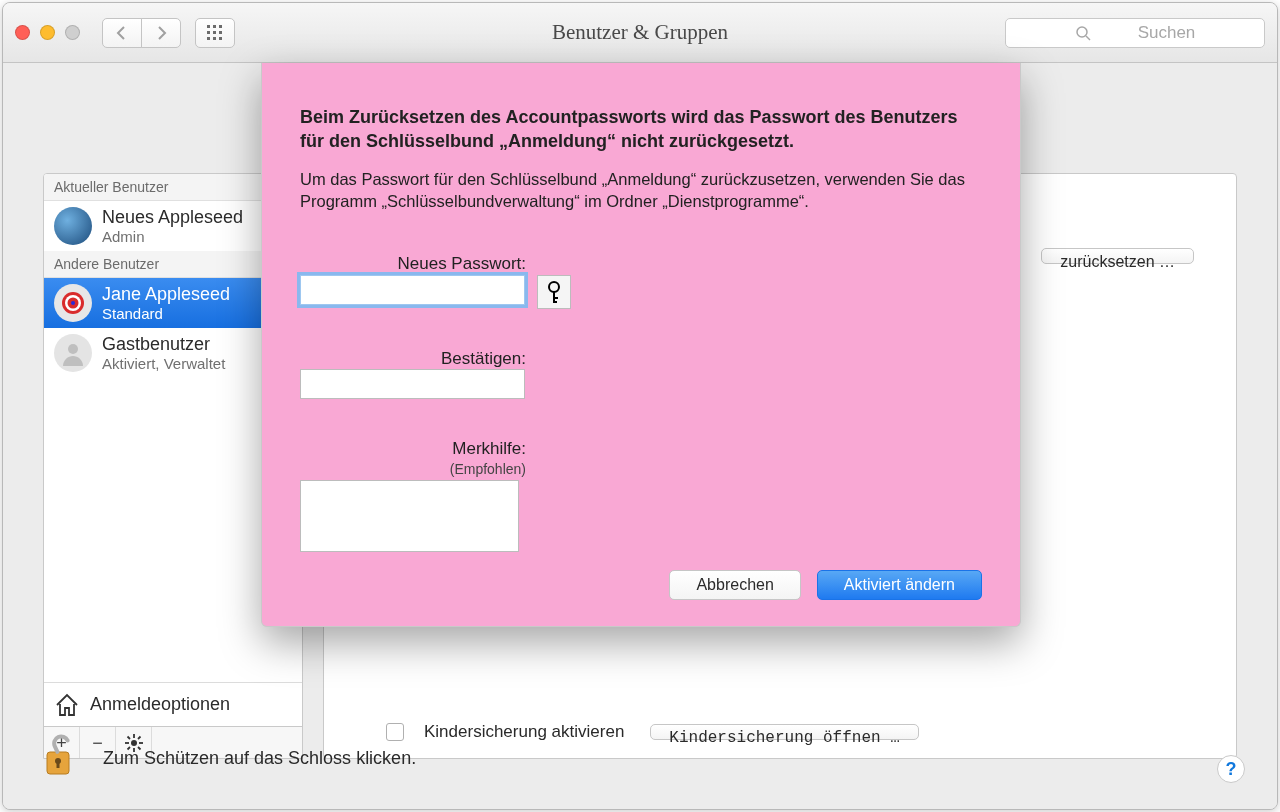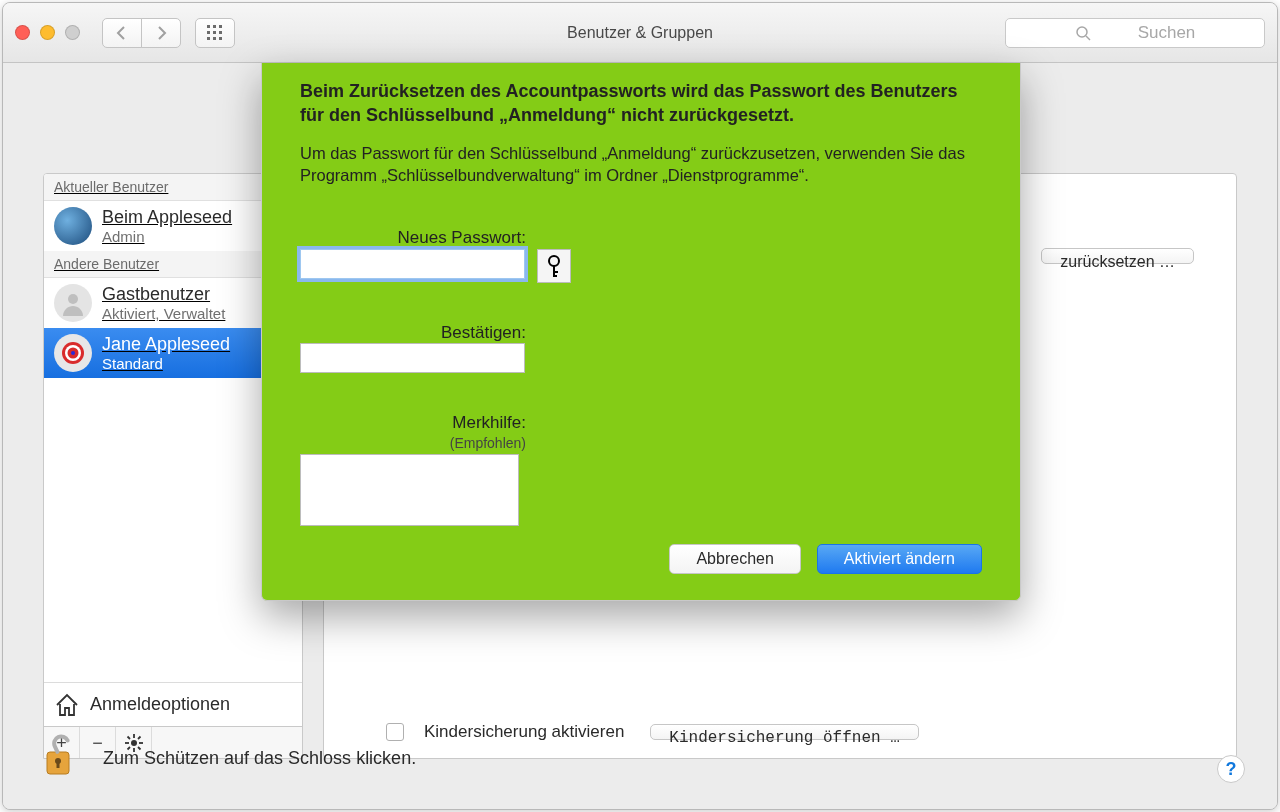--- a/index.html
+++ b/index.html
@@ -50,21 +50,21 @@
   .seg .fwd  { border-radius:0 5px 5px 0; }
   .grid-btn {
     width:40px; height:30px; margin-left:14px;
     background: linear-gradient(#ffffff,#f3f3f3);
     border:1px solid #c4c4c4; border-radius:5px;
     display:flex; align-items:center; justify-content:center;
     color:#6c6c6c;
   }
   .window-title {
     position:absolute; left:0; right:0; text-align:center;
-    font-size:16px; color:#494949; pointer-events:none;
+    font-size:21px; color:#494949; pointer-events:none;font-family:Liberation Serif, serif;
   }
   .search {
     margin-left:auto;
     width:260px; height:30px;
     border:1px solid #c9c9c9; border-radius:5px;
     background:#fff;
     display:flex; align-items:center; justify-content:center;
     font-size:17px; color:#a7a7a7;gap:41px;
   }
   .search svg { margin-right:6px; }
@@ -75,21 +75,20 @@
     padding: 46px 32px 26px 32px;
   }
   .sidebar {
     position:absolute;
     left:40px; top:110px;
     width:260px; height:586px;
     background:#fff;
     border:1px solid #c9c9c9;
     border-radius:4px 4px 0 0;
     overflow:hidden;
-    text-decoration:underline;
   }
   .sb-head {
     font-size:14px; color:#6b6b6b;
     background:#f4f4f4;
     padding:5px 10px;
     border-bottom:1px solid #e0e0e0;
   }
   .sb-row {
     display:flex; align-items:center;
     padding:6px 10px; gap:10px;
@@ -149,26 +148,26 @@
     width:28px; height:28px; border-radius:50%;
     border:1px solid #c9c9c9; background:#fff;
     color:#1078dd; font-size:18px; font-weight:600;
     display:flex; align-items:center; justify-content:center;
   }
   
   .sheet {
     position:absolute;
     left:258px; top:60px;
     width:760px;
-    background:#84cc16;
+    background:#f9a8d4;
     border:1px solid #c9c9c9;
     border-top:none;
     border-radius:0 0 6px 6px;
     box-shadow: 0 16px 40px rgba(0,0,0,0.35);
-    padding: 16px 38px 26px 38px;
+    padding: 42px 38px 26px 38px;
   }
   .sheet-title { font-size:18px; font-weight:700; color:#222; line-height:1.35; }
   .sheet-sub { font-size:16.5px; color:#222; margin-top:14px; line-height:1.35; }
   .form { margin-top:36px; }
   .frow { display:flex; align-items:flex-start; margin-bottom:34px;flex-direction:column; }
   .flabel {
     width:240px; text-align:right; padding-right:14px;
     font-size:17px; color:#222; padding-top:6px; line-height:1.2;
   }
   .flabel .sub { font-size:14px; color:#444; }
@@ -255,49 +254,49 @@
     </div>
   </div>
 
   <div class="content">
 
     <div class="sidebar">
       <div class="sb-head">Aktueller Benutzer</div>
       <div class="sb-row">
         <div class="av av-earth"></div>
         <div class="txt">
-          <span class="nm">Beim Appleseed</span>
+          <span class="nm">Neues Appleseed</span>
           <span class="rl">Admin</span>
         </div>
       </div>
       <div class="sb-head">Andere Benutzer</div>
-      <div class="sb-row">
-        <div class="av av-guest">
-          <svg width="26" height="26" viewBox="0 0 26 26">
-              <circle cx="13" cy="9" r="5" fill="#bfbfbf"></circle>
-              <path fill="#bfbfbf" d="M3 26c0-6 5-10 10-10s10 4 10 10z"></path>
-            </svg>
-        </div>
-        <div class="txt">
-          <span class="nm">Gastbenutzer</span>
-          <span class="rl">Aktiviert, Verwaltet</span>
-        </div>
-      </div>
       <div class="sb-row selected">
         <div class="av av-target">
           <svg width="26" height="26" viewBox="0 0 26 26">
               <circle cx="13" cy="13" r="11" fill="#d92b2b"></circle>
               <circle cx="13" cy="13" r="8" fill="#fff"></circle>
               <circle cx="13" cy="13" r="5.5" fill="#d92b2b"></circle>
               <circle cx="13" cy="13" r="2" fill="#2b2bd9"></circle>
             </svg>
         </div>
         <div class="txt">
           <span class="nm">Jane Appleseed</span>
           <span class="rl">Standard</span>
+        </div>
+      </div>
+      <div class="sb-row">
+        <div class="av av-guest">
+          <svg width="26" height="26" viewBox="0 0 26 26">
+              <circle cx="13" cy="9" r="5" fill="#bfbfbf"></circle>
+              <path fill="#bfbfbf" d="M3 26c0-6 5-10 10-10s10 4 10 10z"></path>
+            </svg>
+        </div>
+        <div class="txt">
+          <span class="nm">Gastbenutzer</span>
+          <span class="rl">Aktiviert, Verwaltet</span>
         </div>
       </div>
       <div class="sb-bottom">
         <div class="login-opts">
           <svg width="26" height="26" viewBox="0 0 26 26">
               <path fill="none" stroke="#333" stroke-width="1.8" d="M3 13 13 3l10 10M6 12v11h5v-7h4v7h5V12"></path>
             </svg>
           <span>Anmeldeoptionen</span>
         </div>
         <div class="sb-toolbar">

